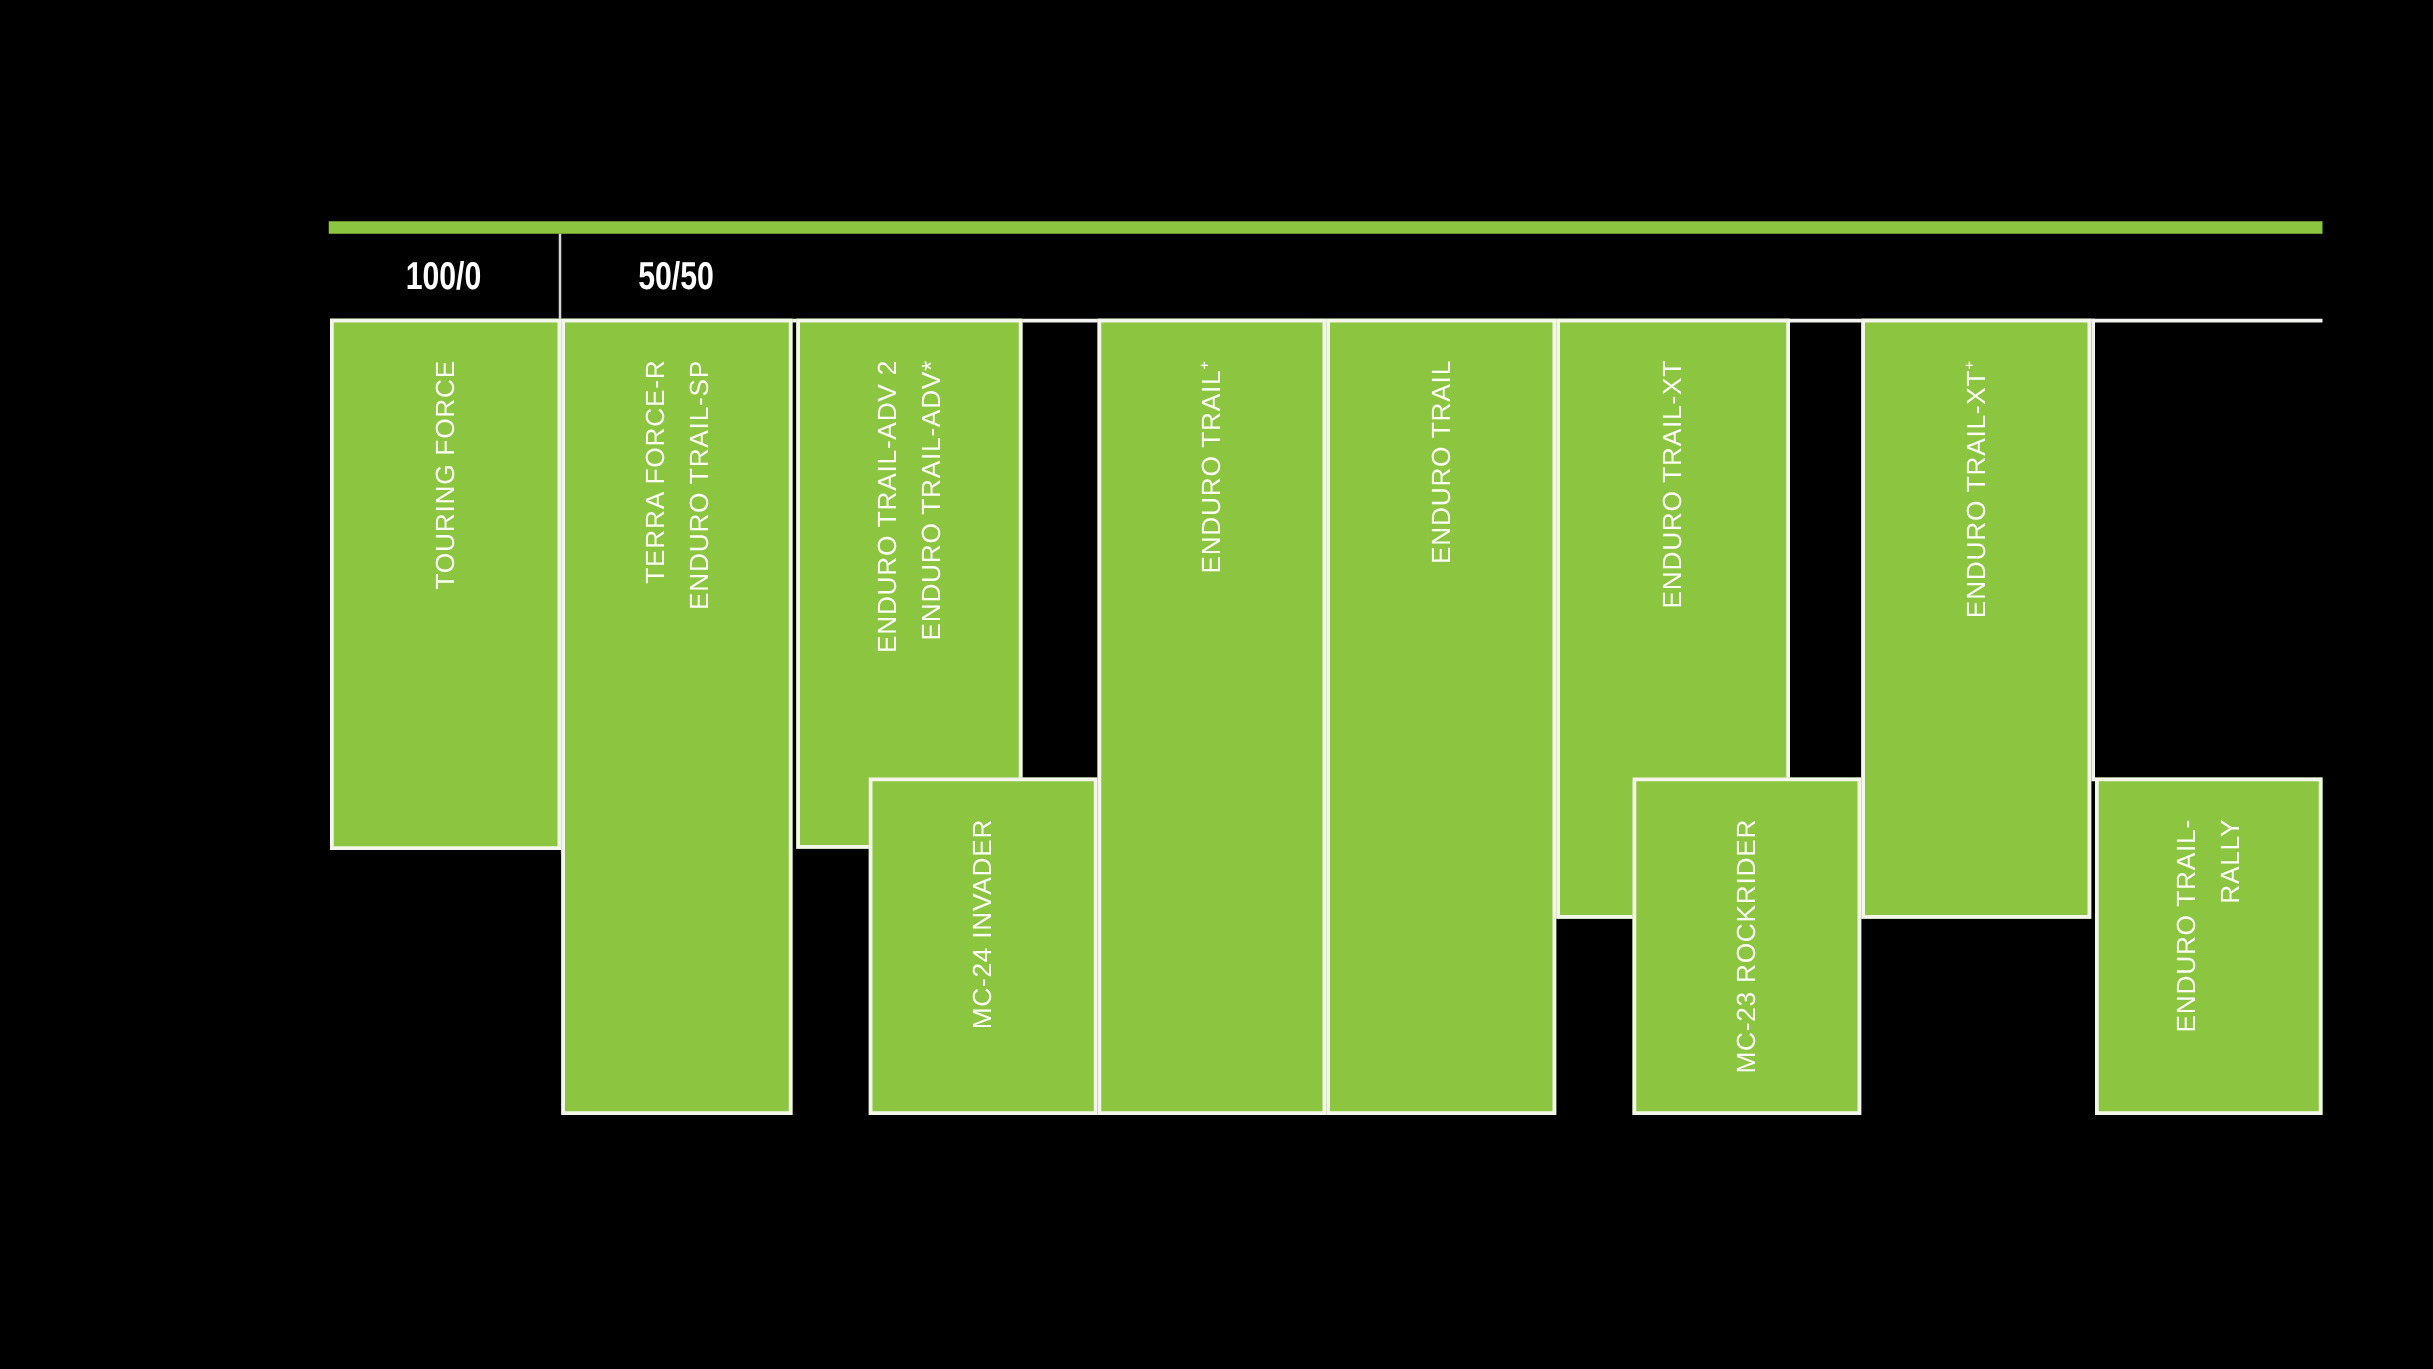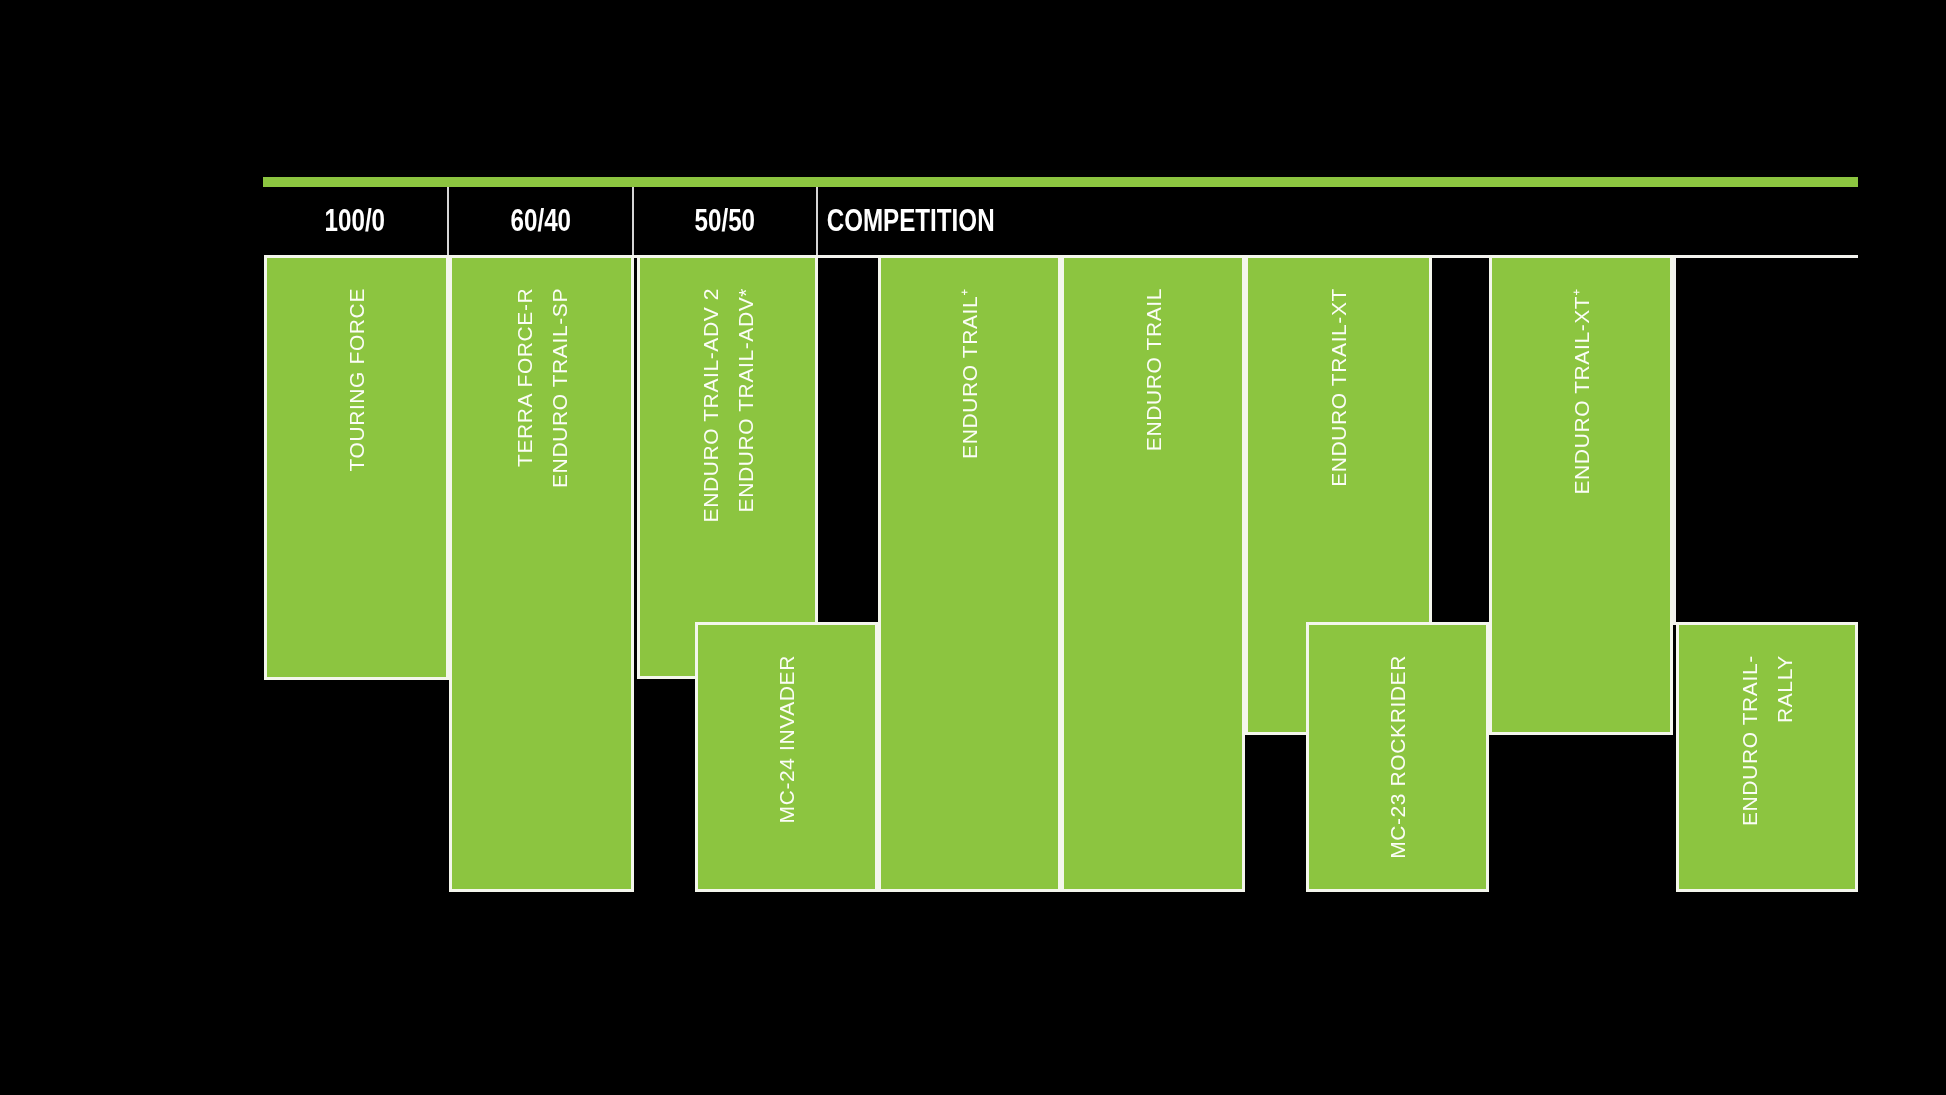--- a/index.html
+++ b/index.html
@@ -79,28 +79,22 @@
 <body>
 
 <div id="stage">
 
   <div class="topbar"></div>
 
   <div class="headers">
     <div class="hcell" style="width:186px">
         <span class="ht">100/0</span>
       </div>
-    <div class="hcell" style="width:185px">
-        <span class="ht">60/40</span>
-      </div>
     <div class="hcell" style="width:184px">
         <span class="ht">50/50</span>
-      </div>
-    <div class="hcell" style="width:185px">
-        <span class="ht">COMPETITION</span>
       </div>
   </div>
 
   <div class="top-hairline"></div>
   <div class="comp-hairline"></div>
 
   <div class="block" style="left:264px; top:255px; width:185px; height:425px;">
     <div class="vwrap">
         <span class="vtext">TOURING FORCE</span>
       </div>

